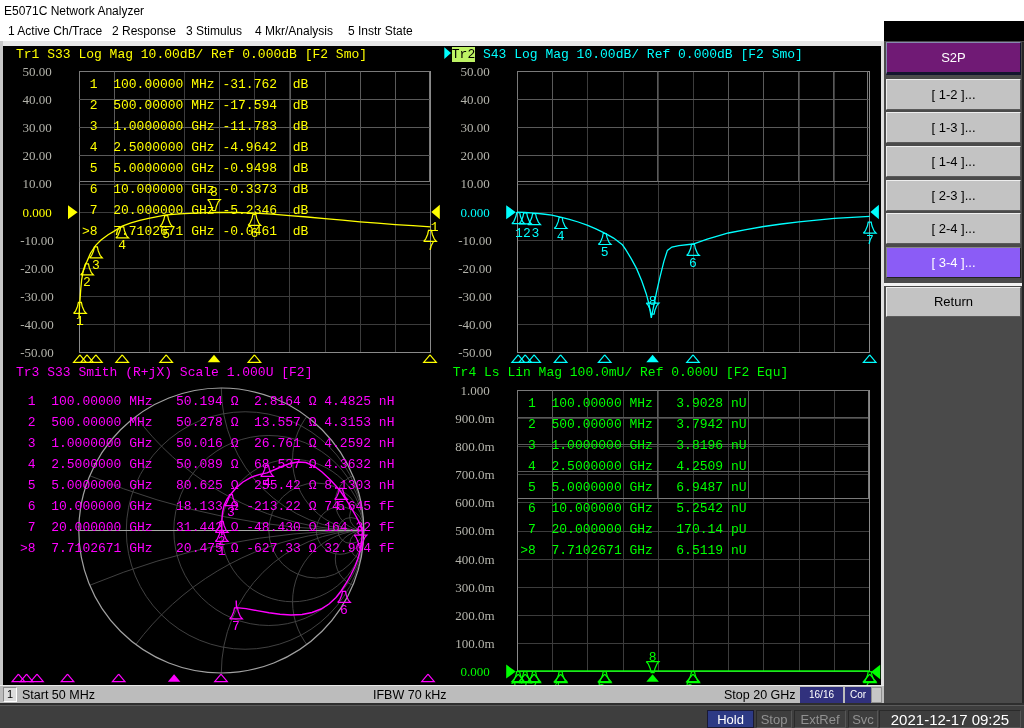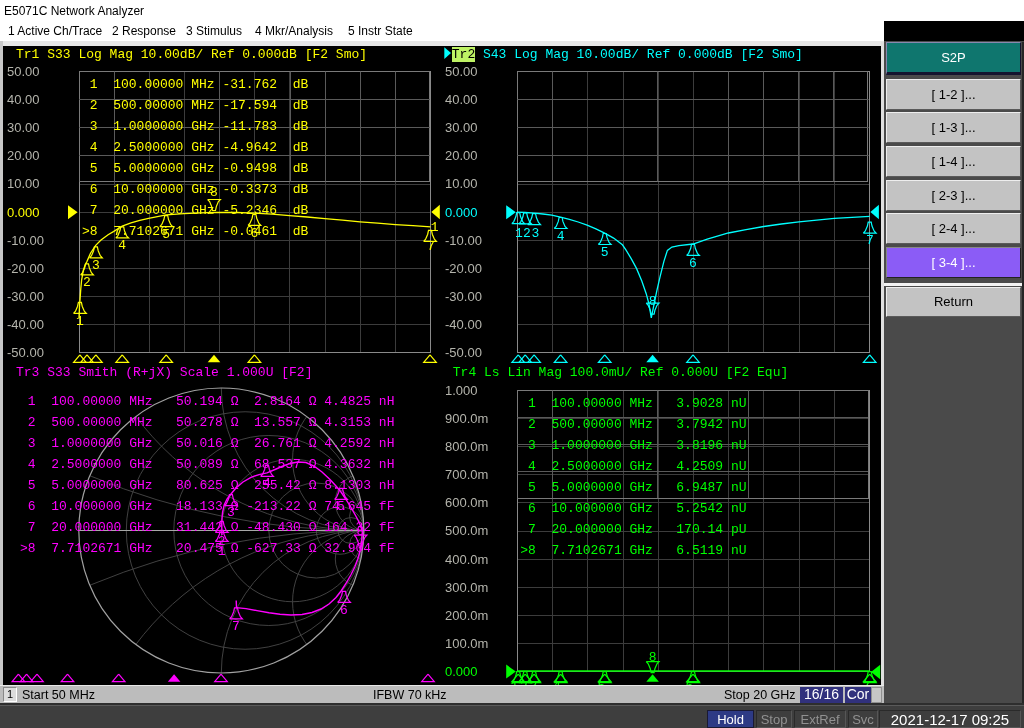--- a/index.html
+++ b/index.html
@@ -8,37 +8,37 @@
 #titlebar span{position:absolute;left:4px;top:4px;font-size:12px;color:#000}
 #menubar{position:absolute;left:0;top:21px;width:884px;height:20px;background:#fff}
 #menubar span{position:absolute;top:3px;font-size:12px;color:#000}
 #topstrip{position:absolute;left:0;top:41px;width:884px;height:5px;background:#e6e6e6}
 #leftborder{position:absolute;left:0;top:41px;width:3px;height:644px;background:#c8c8c8}
 #screen{position:absolute;left:3px;top:46px;width:878px;height:639px;background:#000}
 #sidepanel{position:absolute;left:884px;top:41px;width:140px;height:662px;background:#4a4a4a}
 #sidesep{position:absolute;left:881px;top:42px;width:3px;height:643px;background:#e0e0e0}
 #sideedge{position:absolute;left:1022px;top:42px;width:2px;height:661px;background:#262626}
 .btn{position:absolute;left:2px;width:135px;background:#c3c3c3;color:#000;font-size:13px;text-align:center;display:flex;align-items:center;justify-content:center;border:1px solid;border-color:#eeeeee #5a5a5a #5a5a5a #eeeeee}
-.btn.s2p{background:#0f766e;color:#fff;border-color:#8888b0 #14142e #14142e #8888b0;border-bottom-width:3px}
+.btn.s2p{background:#701a75;color:#fff;border-color:#8888b0 #14142e #14142e #8888b0;border-bottom-width:3px}
 .btn.sel{background:#8b5cf6;color:#fff;border-color:#888 #222 #222 #888}
 #statusbar{position:absolute;left:0;top:685px;width:884px;height:18px;background:#bcbcbc;border-top:1px solid #e8e8e8;font-size:12.5px;color:#000}
 #statusbar .t{position:absolute;top:2px}
 #onebox{position:absolute;left:3px;top:1px;width:14px;height:15px;background:#dcdcdc;border:1px solid;border-color:#888 #fff #fff #888;text-align:center;font-size:11px;line-height:13px}
-.bluebox{position:absolute;top:1px;height:16px;background:#31317d;color:#fff;text-align:center;font-size:14px;line-height:15px}
+.bluebox{position:absolute;top:1px;height:16px;background:#31317d;color:#fff;text-align:center;font-size:10px;line-height:15px}
 #graybox{position:absolute;left:871px;top:1px;width:11px;height:16px;background:#c6c6c6;border:1px solid #909090}
 #bottombar{position:absolute;left:0;top:705px;width:1024px;height:23px;background:#3e3e3e;border-top:1px solid #5a5a5a}
 .bb{position:absolute;top:3.5px;height:18px;font-size:13px;text-align:center;line-height:17px}
 #hold{left:707px;width:47px;background:#2d3a85;color:#fff;border:1px solid #191933}
 .dis{color:#919191;border:1px solid;border-color:#2a2a2a #565656 #565656 #2a2a2a}
 #date{left:879px;width:142px;color:#fff;font-size:15px;border:1px solid;border-color:#2a2a2a #565656 #565656 #2a2a2a}
 svg{position:absolute;left:0;top:0}
 .mono,pre{font-family:"Liberation Mono",monospace;font-size:13px;white-space:pre}
 pre{position:absolute;line-height:21px}
 .title{position:absolute;font-family:"Liberation Mono",monospace;font-size:13px;white-space:pre}
-.yl{position:absolute;width:60px;text-align:left;font-family:Liberation Sans, sans-serif;font-size:13px;line-height:13px}
+.yl{position:absolute;width:60px;text-align:center;font-family:Liberation Serif, serif;font-size:13px;line-height:13px}
 text.mn{font-family:"Liberation Mono",monospace;font-size:13px}
 svg text{white-space:pre}
 </style></head>
 <body>
 <div id="root">
 <div id="titlebar">
       <span>E5071C Network Analyzer</span>
     </div>
 <div id="menubar">
 <span style="left:8px">1 Active Ch/Trace</span>

